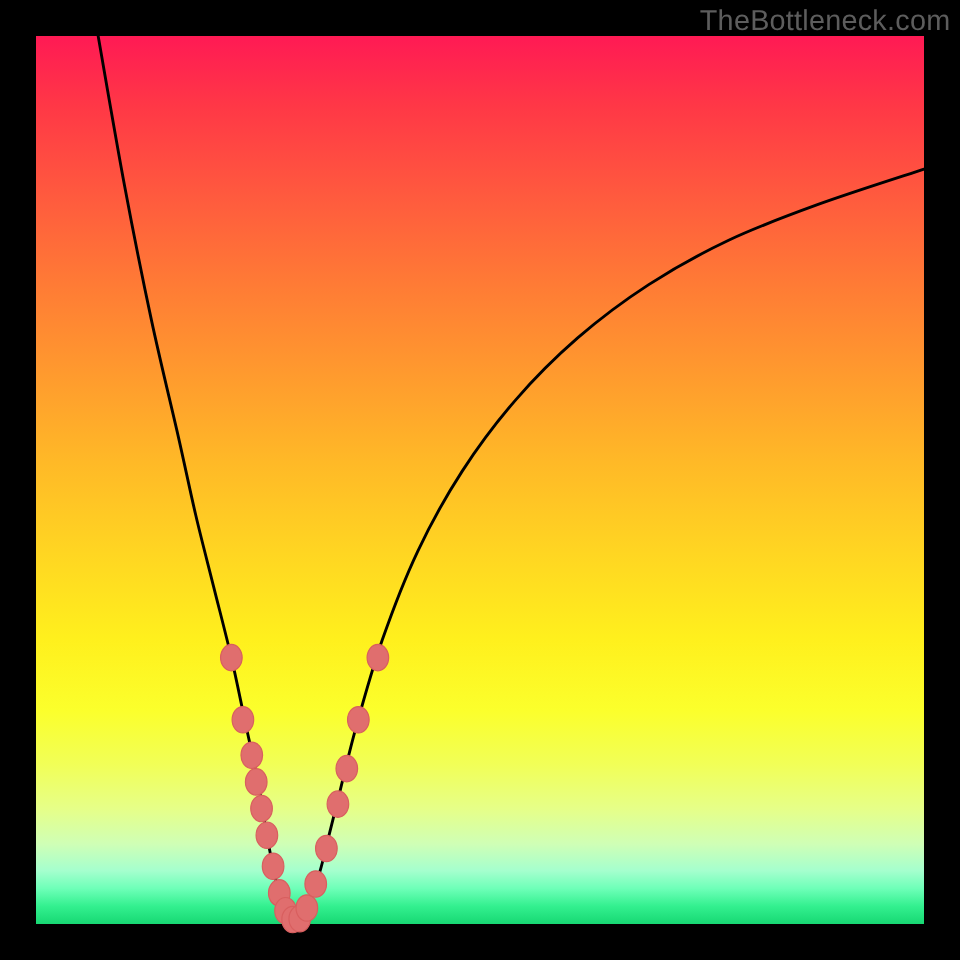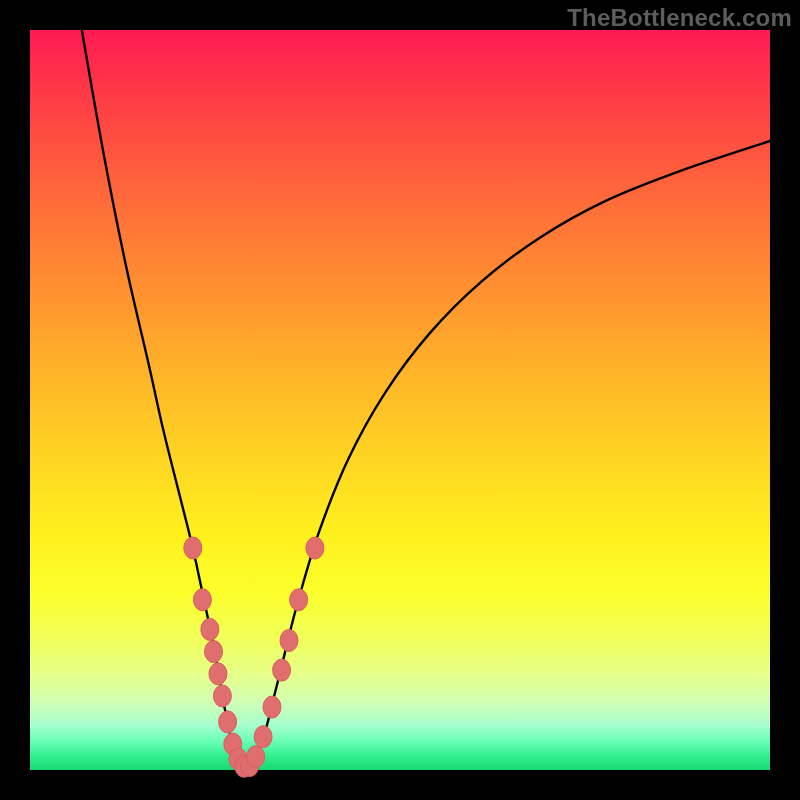--- a/index.html
+++ b/index.html
@@ -42,21 +42,21 @@
       #6effb8 96%,
       #33f08f 98%,
       #17d873 100%);
   }
   .wm {
     position: absolute;
     top: 4px;
     right: 8px;
     color: #5d5d5d;
     font-size: 24px;
-    font-weight: 700;
+    font-weight: 400;
     letter-spacing: 0.2px;
     user-select: none;
   }
   svg.curve {
     position: absolute;
     top: 0;
     left: 0;
     width: 740px;
     height: 740px;
     overflow: visible;

